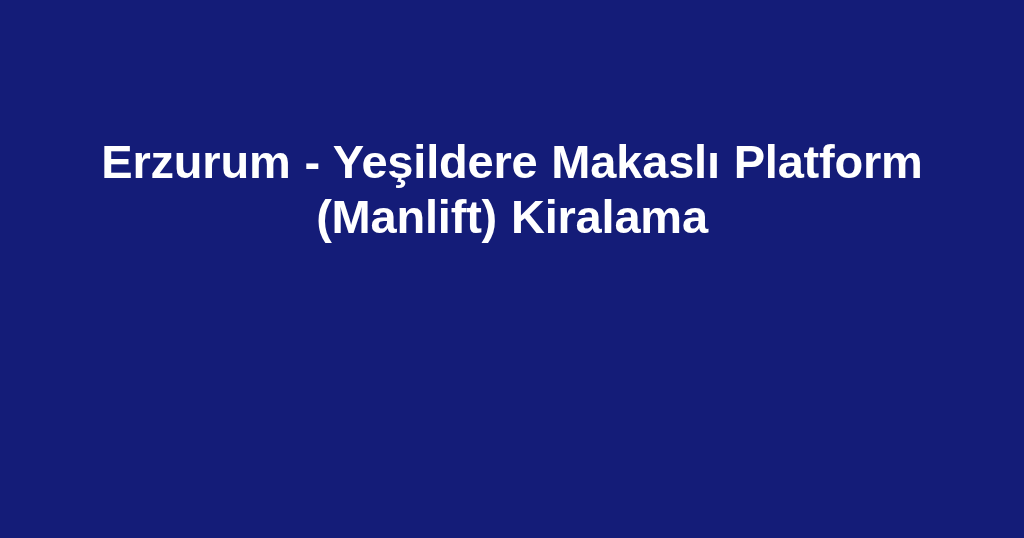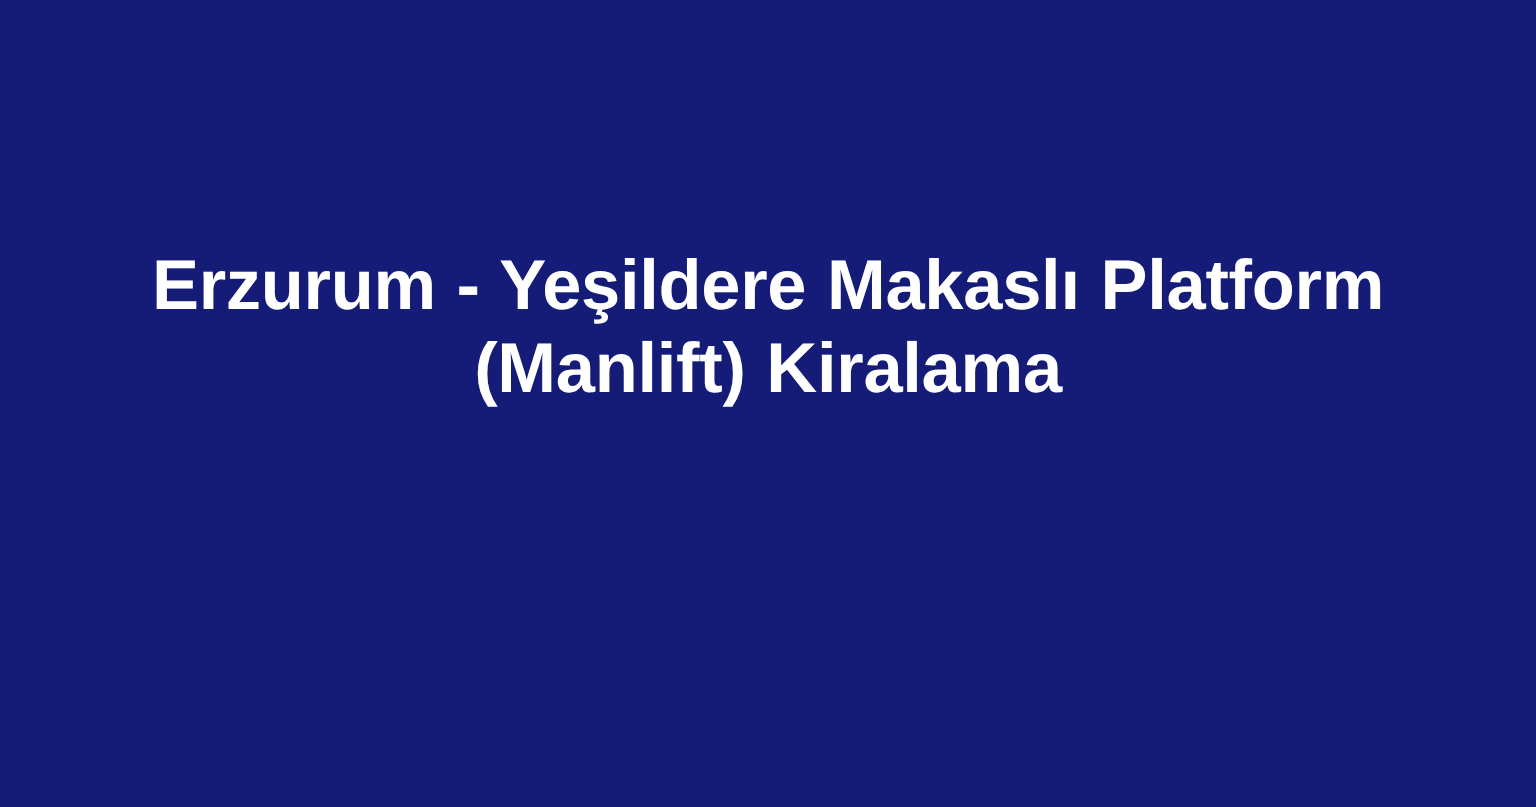--- a/index.html
+++ b/index.html
@@ -20,21 +20,20 @@
   .og-card {
     position: relative;
     box-sizing: border-box;
     width: 1024px;
     height: 386px;
     background-color: #141c78;
     display: flex;
     align-items: center;
     justify-content: center;
     overflow: hidden;
-    margin-top: 28px;
   }
 
   .title-block {
     width: 860px;
     margin-top: -8px;
     padding: 0 12px;
     box-sizing: border-box;
     text-align: center;
   }
 

